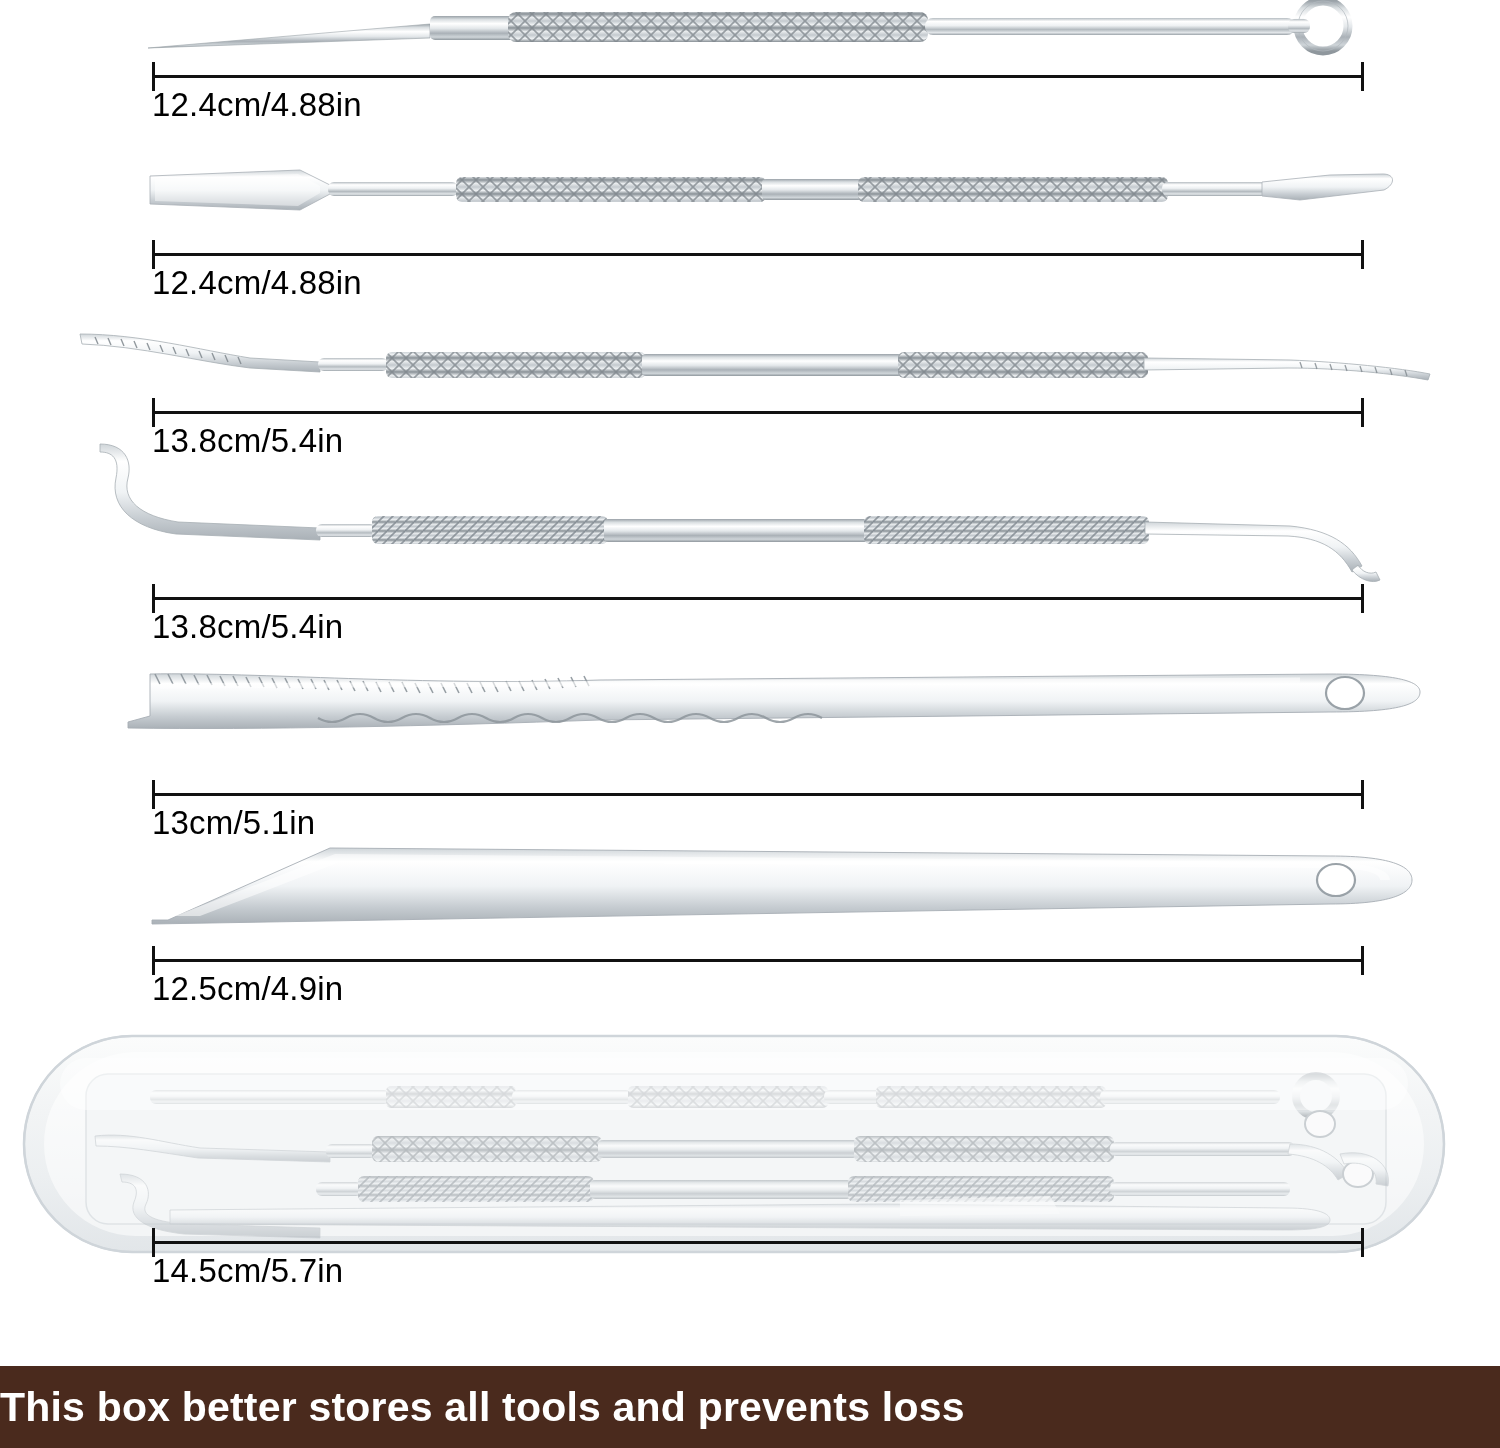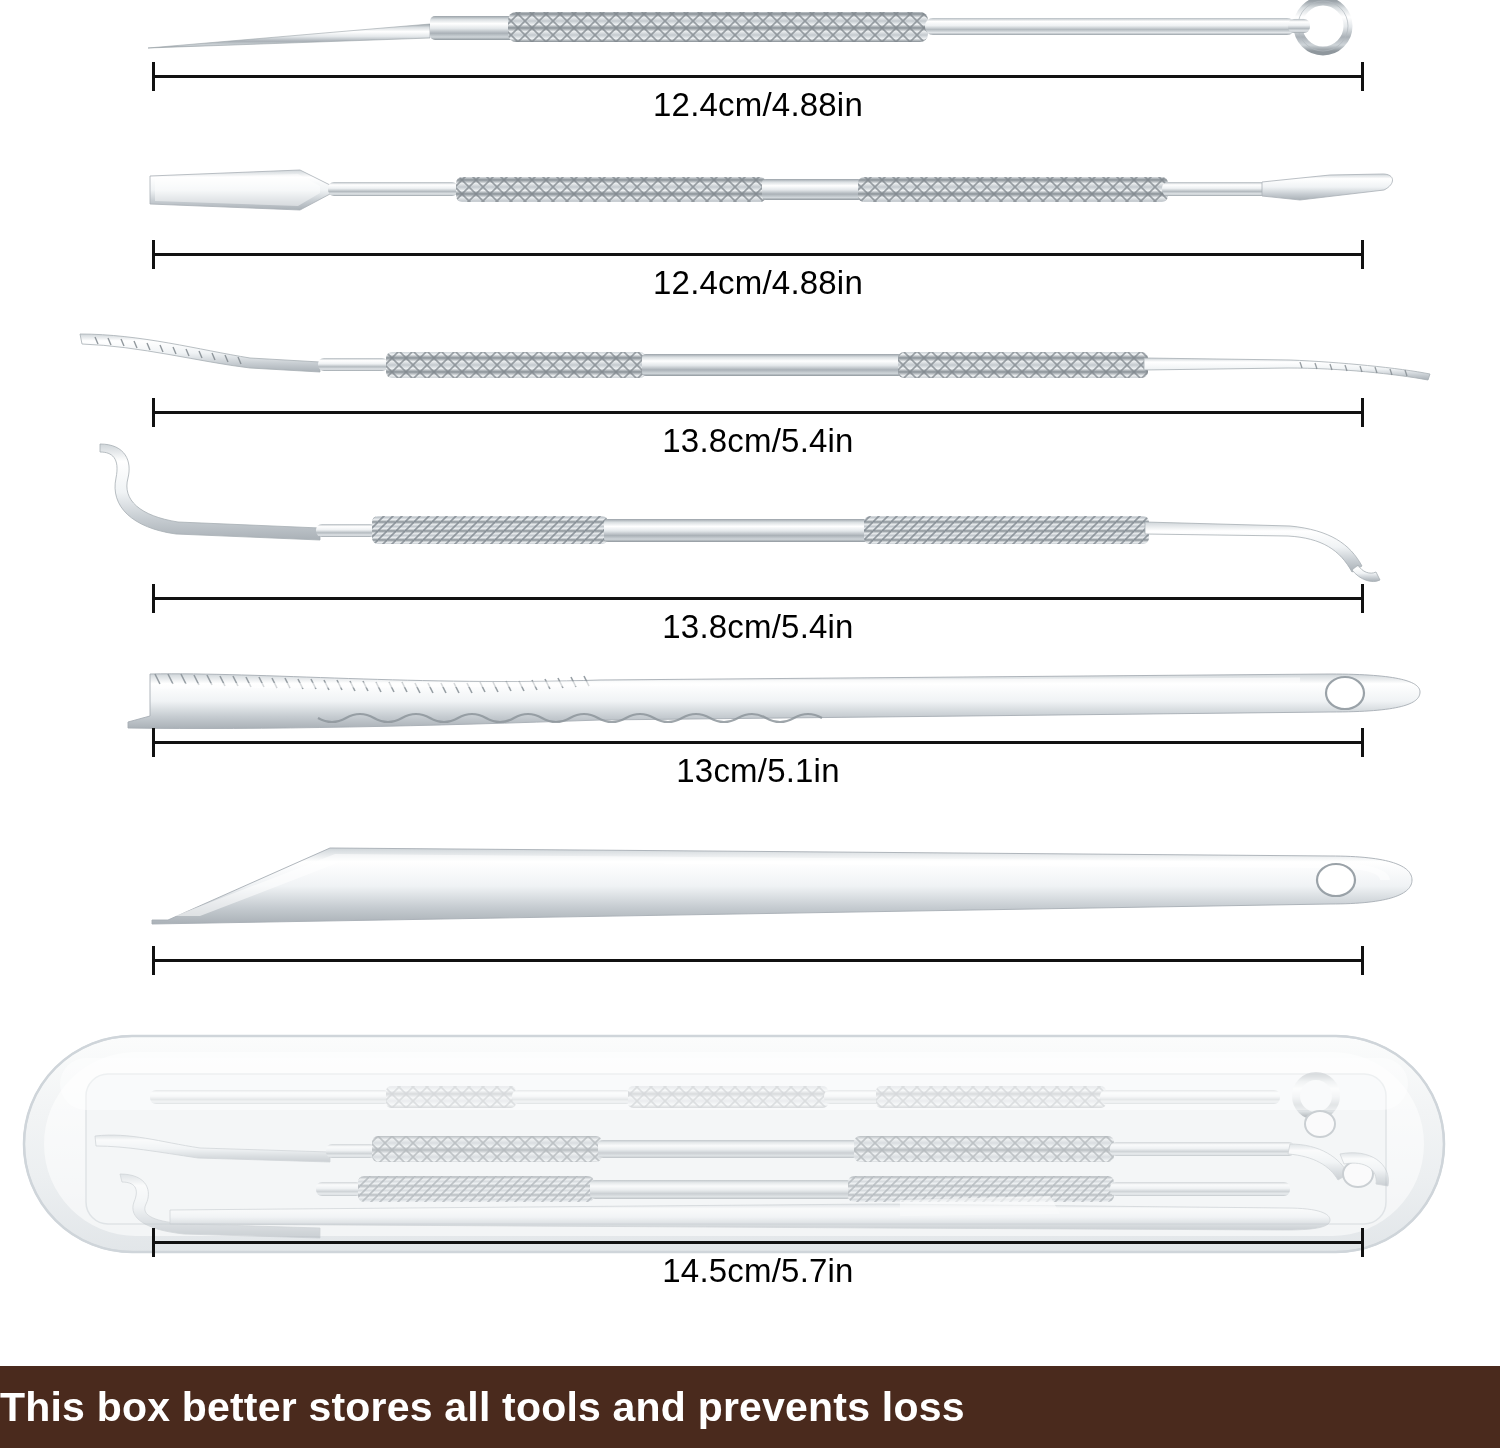--- a/index.html
+++ b/index.html
@@ -51,21 +51,20 @@
     height: 29px;
     background: #111;
   }
   .dim .cap-l { left: 0; }
   .dim .cap-r { right: 0; }
   .dim .label {
     position: absolute;
     top: 24px;
     left: 0;
     width: 100%;
-    text-align: center;
     font-size: 33px;
     color: #000;
     letter-spacing: 0.2px;
     font-family: "Liberation Sans", sans-serif;
   }
 
   
   .banner {
     position: absolute;
     left: 0;
@@ -299,39 +298,40 @@
         <path d="M584 26 L589 36"></path>
       </g>
 
       <path d="M318 68 q14 8 28 0 q14 -8 28 0 q14 8 28 0 q14 -8 28 0 q14 8 28 0 q14 -8 28 0 q14 8 28 0 q14 -8 28 0 q14 8 28 0 q14 -8 28 0 q14 8 28 0 q14 -8 28 0 q14 8 28 0 q14 -8 28 0 q14 8 28 0 q14 -8 28 0 q14 8 28 0 q14 -8 28 0" fill="none" stroke="#8d959b" stroke-width="2.2" opacity="0.85"></path>
 
       <ellipse cx="1345" cy="43" rx="19" ry="16" fill="#ffffff" stroke="#9aa2a8" stroke-width="2.2"></ellipse>
       <path d="M160 36 L1300 30" stroke="#ffffff" stroke-width="5" opacity="0.6"></path>
     </svg>
   </div>
 
-  <div class="dim" style="top:728px;">
+  <div class="dim" style="top:780px;">
     <div class="cap-l"></div>
     <div class="bar"></div>
     <div class="cap-r"></div>
     <div class="label">13cm/5.1in</div>
   </div>
 
   <div class="tool-art" style="top:828px;height:100px;">
     <svg width="1500" height="100" viewBox="0 0 1500 100">
       <path d="M152 92 L168 92 L330 20 L1330 28 C1390 28 1412 38 1412 52 C1412 66 1390 76 1330 76 L500 90 L152 96 Z" fill="url(#steelFlat)" stroke="#a7aeb4" stroke-width="0.9"></path>
       <path d="M175 88 L335 26 L1320 34 C1370 34 1390 42 1390 52 L1380 52 C1380 44 1362 40 1318 40 L340 34 L200 88 Z" fill="#ffffff" opacity="0.55"></path>
       <ellipse cx="1336" cy="52" rx="19" ry="16" fill="#ffffff" stroke="#9aa2a8" stroke-width="2.2"></ellipse>
     </svg>
   </div>
 
   <div class="dim" style="top:946px;">
     <div class="cap-l"></div>
     <div class="bar"></div>
     <div class="cap-r"></div>
+    <div class="label">12.5cm/4.9in</div>
   </div>
 
   <div class="tool-art" style="top:1024px;height:240px;">
     <svg width="1500" height="240" viewBox="0 0 1500 240">
 
       <rect x="24" y="12" width="1420" height="216" rx="108" fill="url(#boxG)" stroke="#d4d9dd" stroke-width="2"></rect>
       <rect x="44" y="28" width="1380" height="184" rx="92" fill="#ffffff" opacity="0.55"></rect>
 
       <rect x="86" y="50" width="1300" height="150" rx="22" fill="#f4f6f7" stroke="#dfe3e6" stroke-width="1.5"></rect>
 

